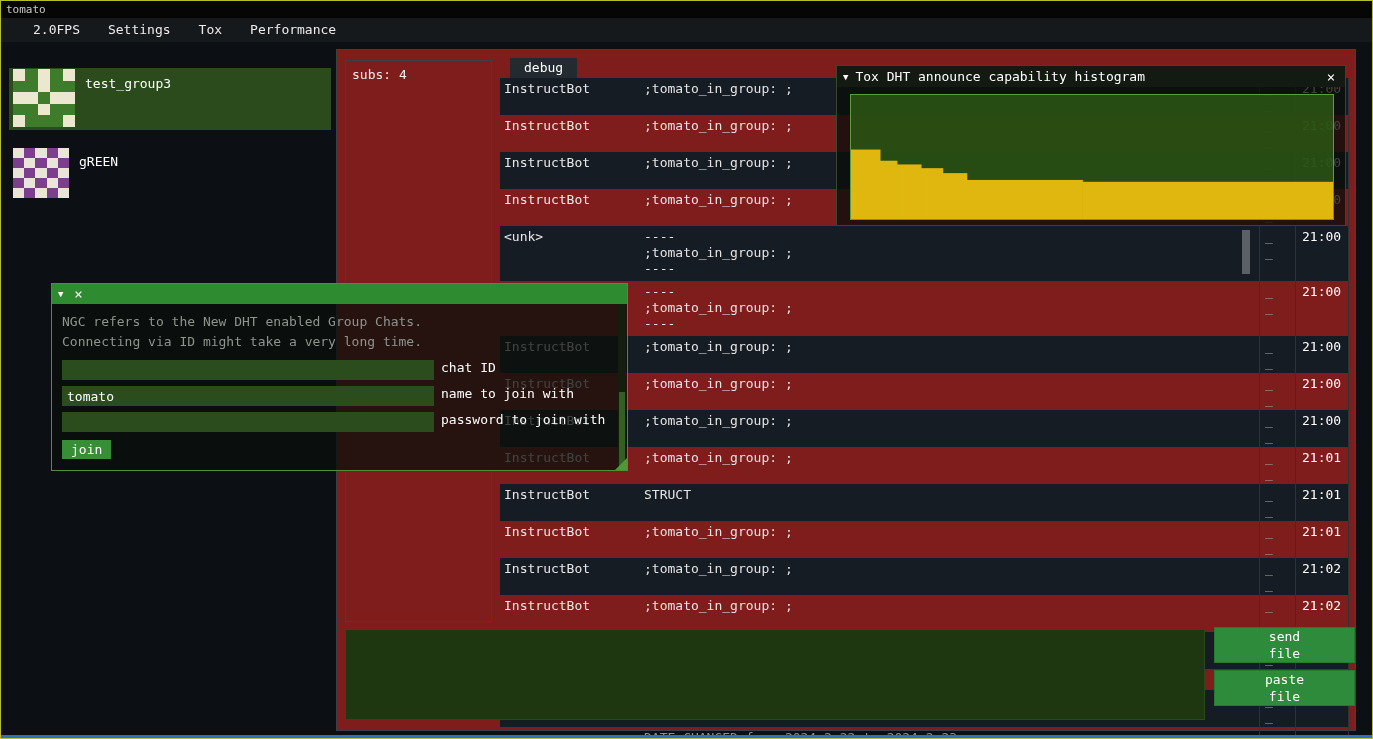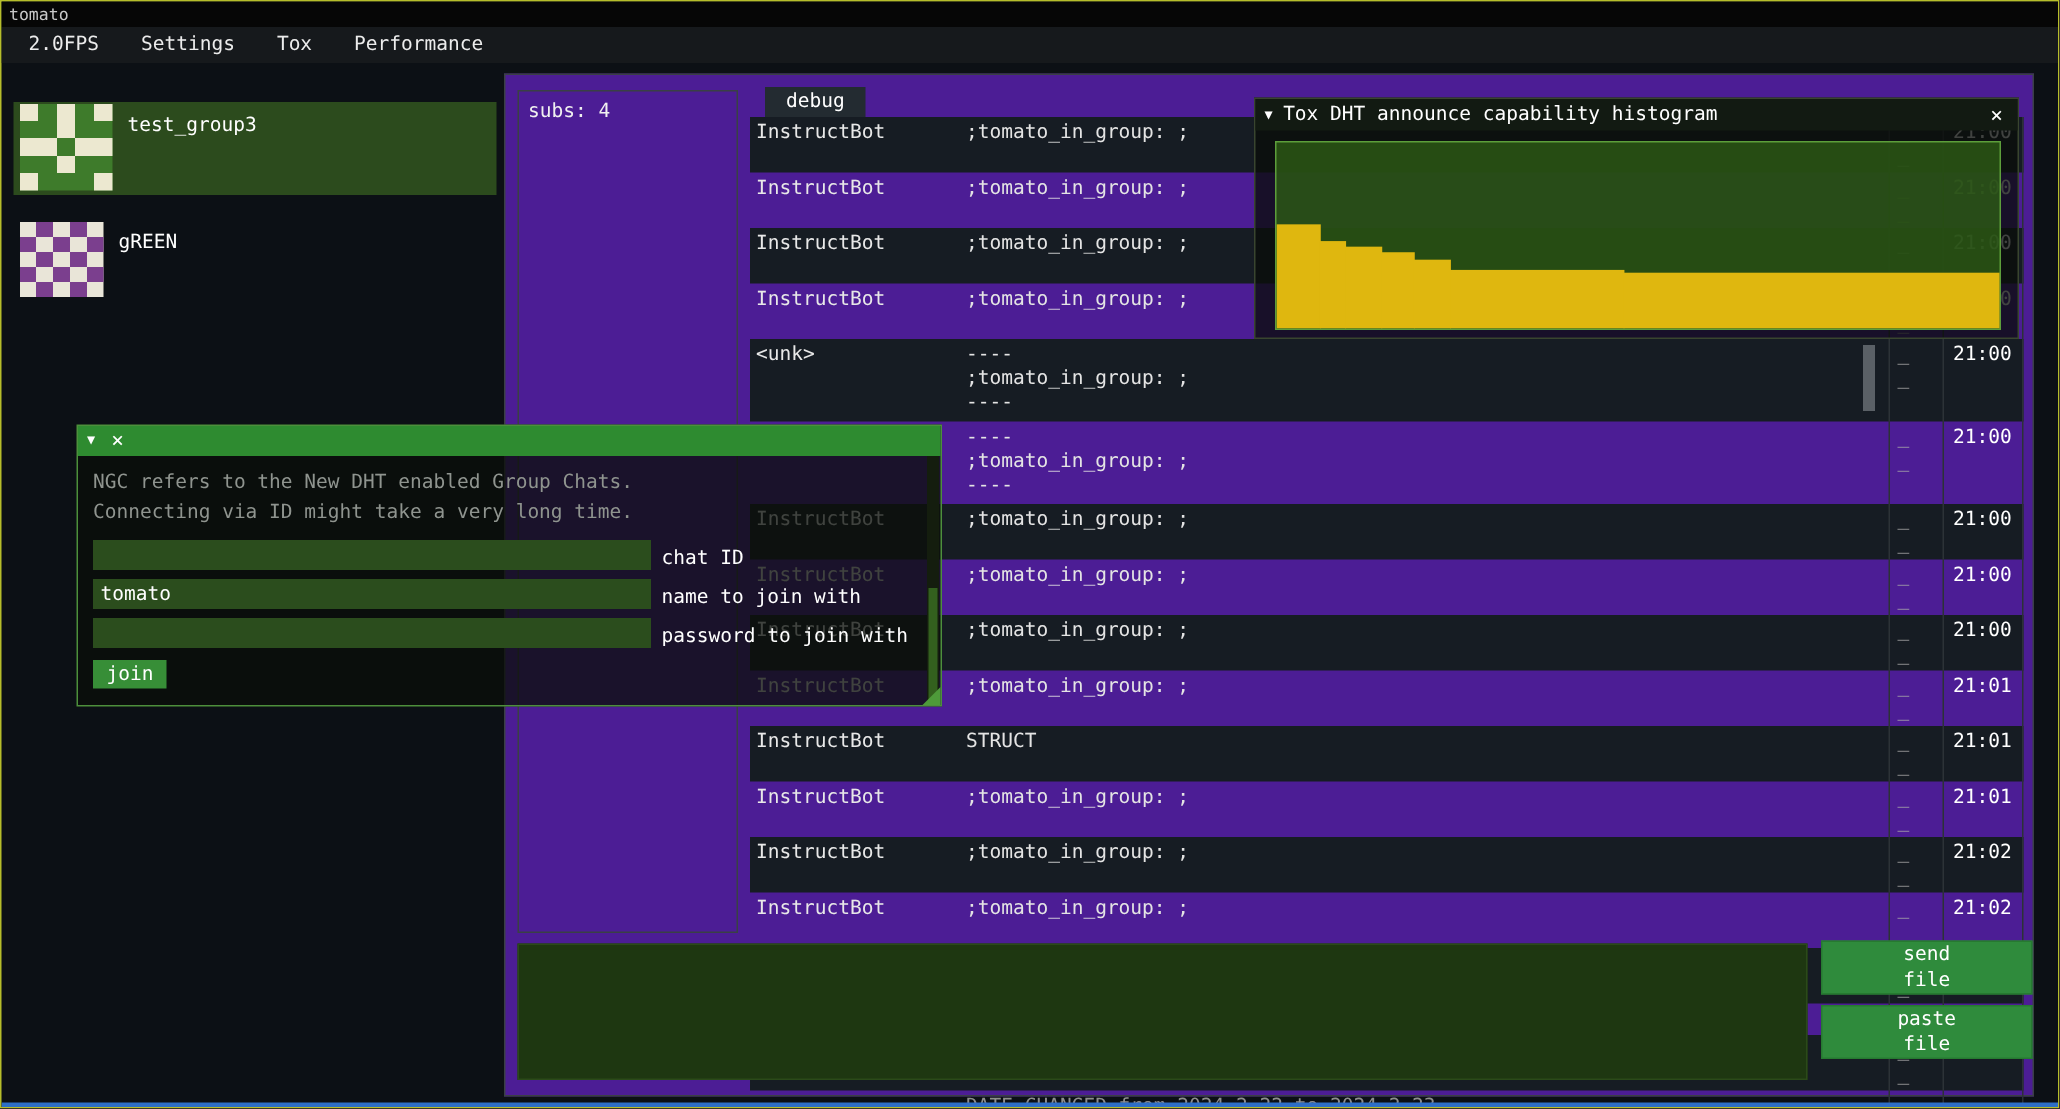--- a/index.html
+++ b/index.html
@@ -4,31 +4,31 @@
 <style>
   html,body{margin:0;padding:0;background:#000;}
   .app{position:relative;width:1373px;height:739px;background:#0c1015;border:1px solid #b6bd2b;
        box-sizing:border-box;overflow:hidden;color:#e4e4e4;
        font-family:"DejaVu Sans Mono","Liberation Mono",monospace;font-size:13px;}
   
   .titlebar{position:absolute;left:0;top:0;width:100%;height:17px;background:#060606;
             font-size:11px;color:#c8c8c8;padding:2px 5px;box-sizing:border-box;}
   
   .menubar{position:absolute;left:0;top:17px;width:100%;height:24px;background:#16191c;
-           display:flex;align-items:stretch;padding-left:6px;box-sizing:border-box;}
+           display:flex;align-items:stretch;padding-left:20px;box-sizing:border-box;}
   .menu-item{padding:4px 12px 0;margin-right:4px;color:#ececec;cursor:default;}
   
   .sidebar{position:absolute;left:0;top:41px;width:335px;bottom:0;padding-top:10px;box-sizing:border-box;}
   .group-item{margin:16px 5px 8px 8px;height:62px;display:flex;}
   .group-item.selected{background:#2c4b1d;}
   .avatar{width:62px;height:58px;flex:0 0 auto;margin:1px 0 0 4px;}
   .group-item:nth-child(2) .avatar{width:56px;height:50px;margin-top:2px;}
   .group-label{margin:8px 0 0 10px;color:#fff;}
   
-  .chat-window{position:absolute;left:335px;top:48px;width:1020px;height:682px;background:#4c1d95;
+  .chat-window{position:absolute;left:335px;top:48px;width:1020px;height:682px;background:#7f1d1d;
                border:1px solid #3a4045;box-sizing:border-box;}
   .subs-panel{position:absolute;left:8px;top:10px;width:147px;height:562px;border:1px solid #3a4045;
               box-sizing:border-box;padding:6px;}
   .subs-title{margin-bottom:14px;color:#f0f0f0;}
   .member{height:20px;color:#eaeaea;cursor:default;}
   .chat-area{position:absolute;left:163px;top:8px;width:849px;height:568px;}
   .tabbar{height:20px;border-bottom:1px solid #3d4750;}
   .tab{display:inline-block;margin-left:10px;padding:2px 14px 0;height:20px;box-sizing:border-box;
        background:#232b31;color:#fff;cursor:default;}
   .chat-table{position:absolute;left:0;top:20px;right:0;}
@@ -57,21 +57,21 @@
   .collapse{font-size:9px;margin-right:7px;}
   .wtext{flex:1;}
   .close{width:16px;text-align:center;font-size:14px;cursor:pointer;}
   
   .join-window{position:absolute;left:50px;top:282px;width:577px;height:188px;background:rgba(10,15,9,0.76);
                border:1px solid #4d8f3c;box-sizing:border-box;z-index:20;}
   .jtitle{background:#2e8b30;}
   .jbody{position:relative;padding:8px 10px 0;height:calc(100% - 20px);box-sizing:border-box;}
   .jinfo{color:#8f948f;line-height:20px;}
   .jfields{margin-top:8px;}
-  .jrow{display:flex;align-items:flex-end;margin-bottom:6px;}
+  .jrow{display:flex;align-items:flex-start;margin-bottom:6px;}
   .jfield{width:372px;height:20px;background:#2b4d1d;border:0;color:#fff;padding:0 5px;box-sizing:border-box;
           outline:none;font-family:"DejaVu Sans Mono","Liberation Mono",monospace;font-size:13px;}
   .jlabel{margin-left:7px;color:#fff;}
   .jbutton{margin-top:2px;background:#378e37;border:0;color:#fff;padding:2px 9px;cursor:pointer;
            font-family:"DejaVu Sans Mono","Liberation Mono",monospace;font-size:13px;}
   .jscroll{position:absolute;right:1px;top:0;bottom:3px;width:8px;background:#141d0e;}
   .jthumb{position:absolute;left:1px;right:1px;bottom:0;height:46%;background:#33601e;}
   .jgrip{position:absolute;right:0;bottom:0;width:0;height:0;
          border-left:12px solid transparent;border-bottom:12px solid #4e9a3a;}
   

